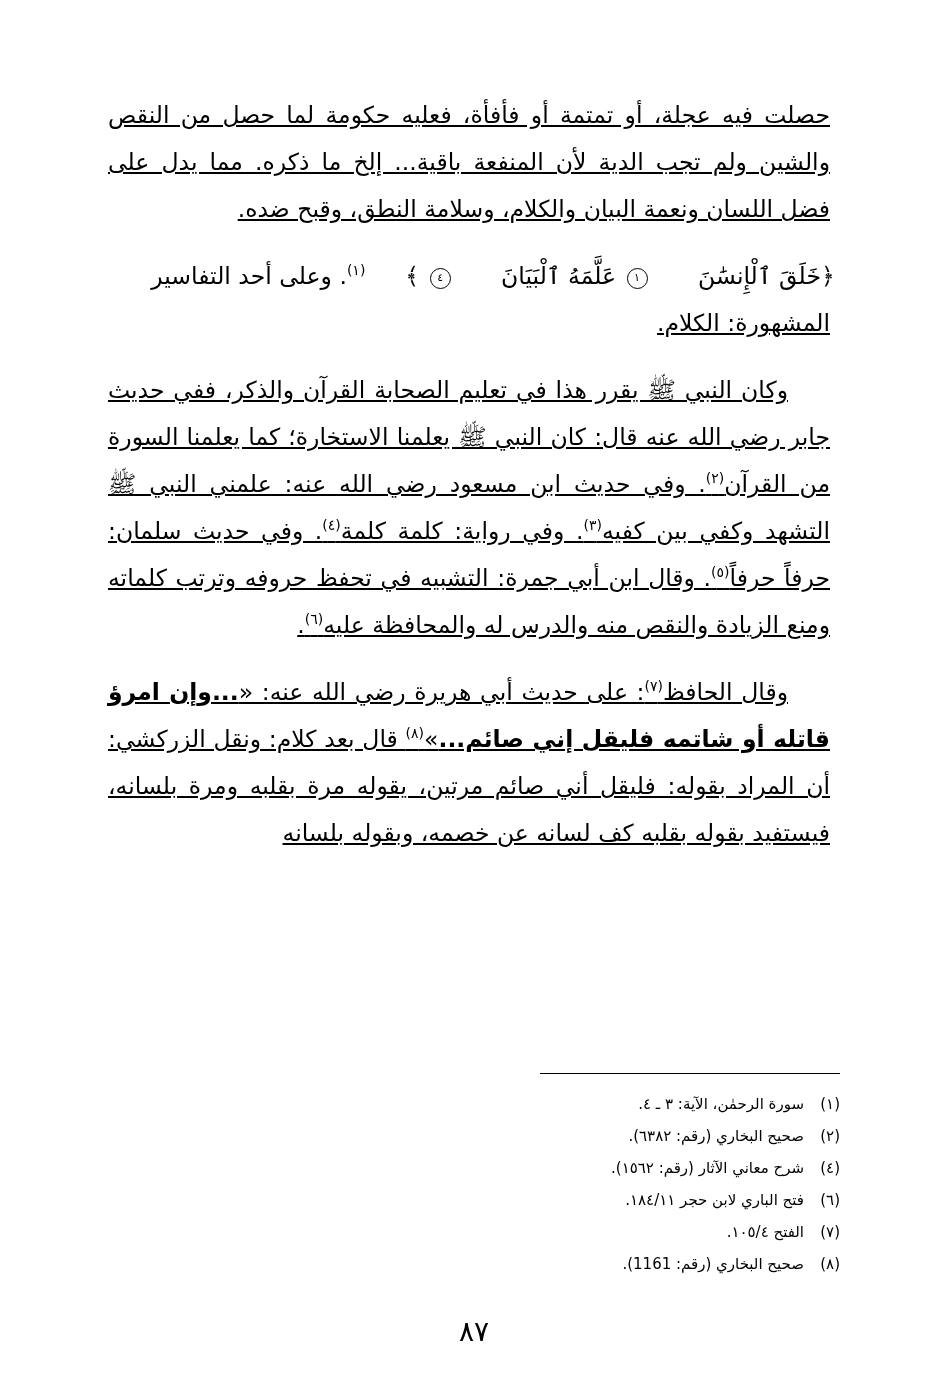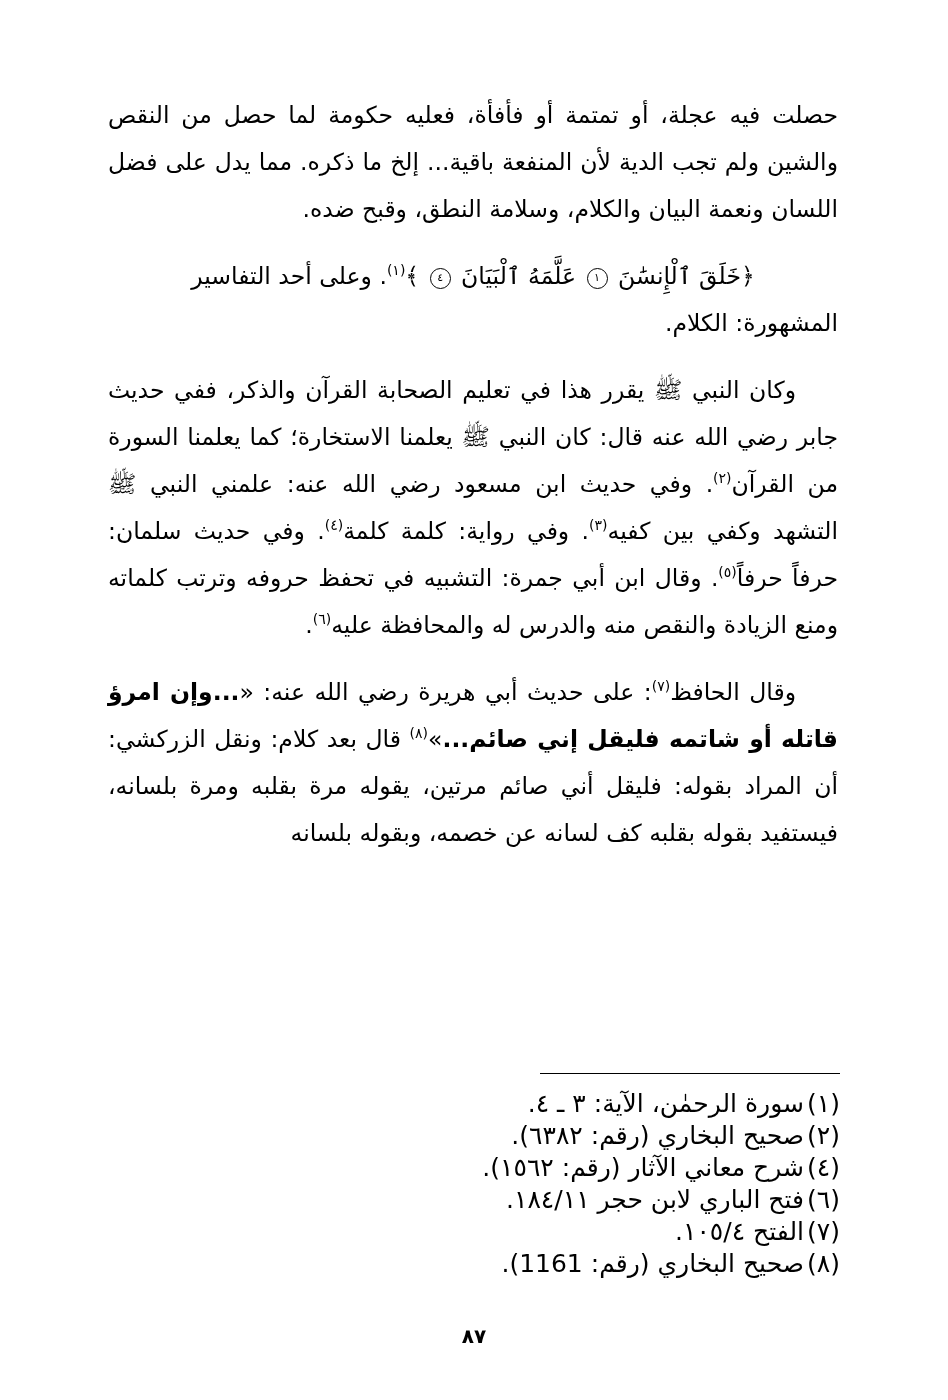--- a/index.html
+++ b/index.html
@@ -23,22 +23,23 @@
     padding: 92px 110px 0 108px;
   }
   .body-text {
     direction: rtl;
     text-align: justify;
     font-size: 23.5px;
     line-height: 47px;
     letter-spacing: 0px;
   }
   .para {
-    margin: 0 0 20px 0;
+    margin: 0 8px 20px 0;
     text-indent: 42px;
+    text-decoration: underline;
   }
   .para.no-indent {
     text-indent: 0;
   }
   .quran {
     display: block;
     text-align: center;
     direction: rtl;
   }
   .quran-line {
@@ -61,20 +62,21 @@
   sup.fn {
     font-size: 14px;
     vertical-align: super;
     line-height: 0;
   }
   .bold {
     font-weight: bold;
   }
   .spaced {
     letter-spacing: 1.5px;
+    margin-left: 40px;
   }
   .footnotes {
     position: absolute;
     right: 108px;
     left: 110px;
     bottom: 120px;
     direction: rtl;
   }
   .fn-rule {
     width: 300px;
@@ -83,36 +85,36 @@
     margin: 0 0 14px 0;
   }
   .fn-list {
     list-style: none;
     margin: 0;
     padding: 0;
     direction: rtl;
     text-align: right;
   }
   .fn-item {
-    font-size: 25px;
+    font-size: 15px;
     line-height: 32px;
     white-space: nowrap;
   }
   .fn-num {
     display: inline-block;
     min-width: 36px;
   }
   .page-number {
     position: absolute;
     bottom: 52px;
     left: 0;
     right: 0;
     text-align: center;
-    font-size: 20px;
-    font-weight: bold;
+    font-size: 28px;
+    font-weight: normal;
     letter-spacing: 2px;
   }
 </style>
 </head>
 <body>
 
 <div class="page">
 
   <div class="body-text">
 

